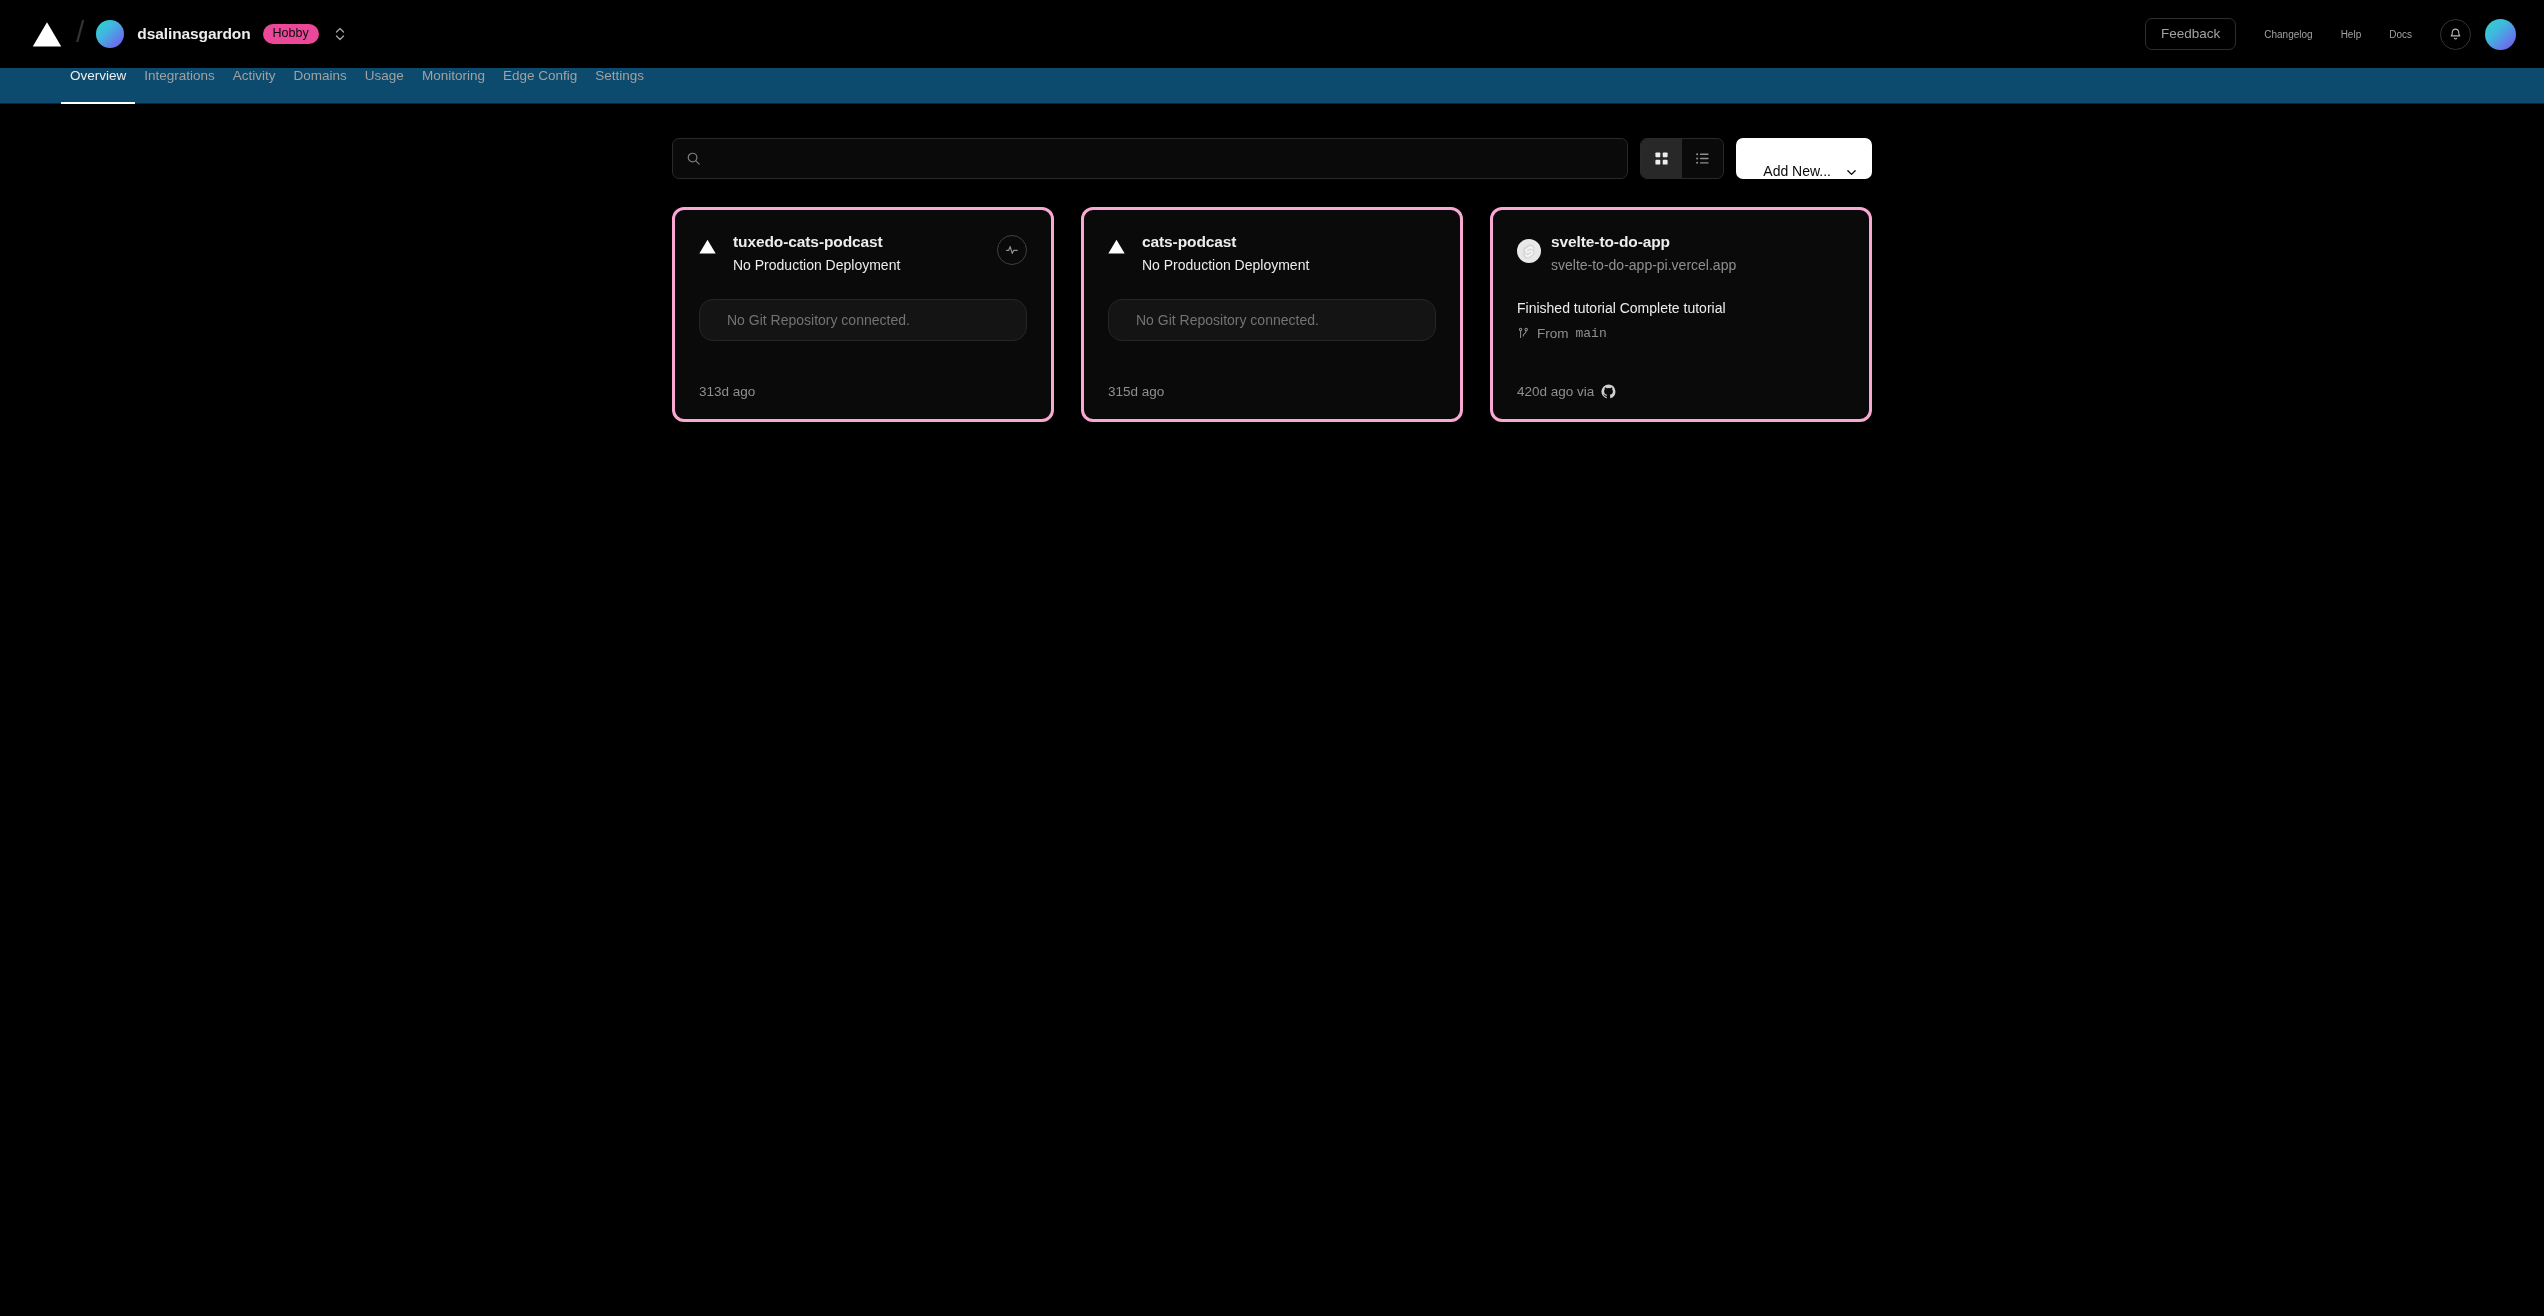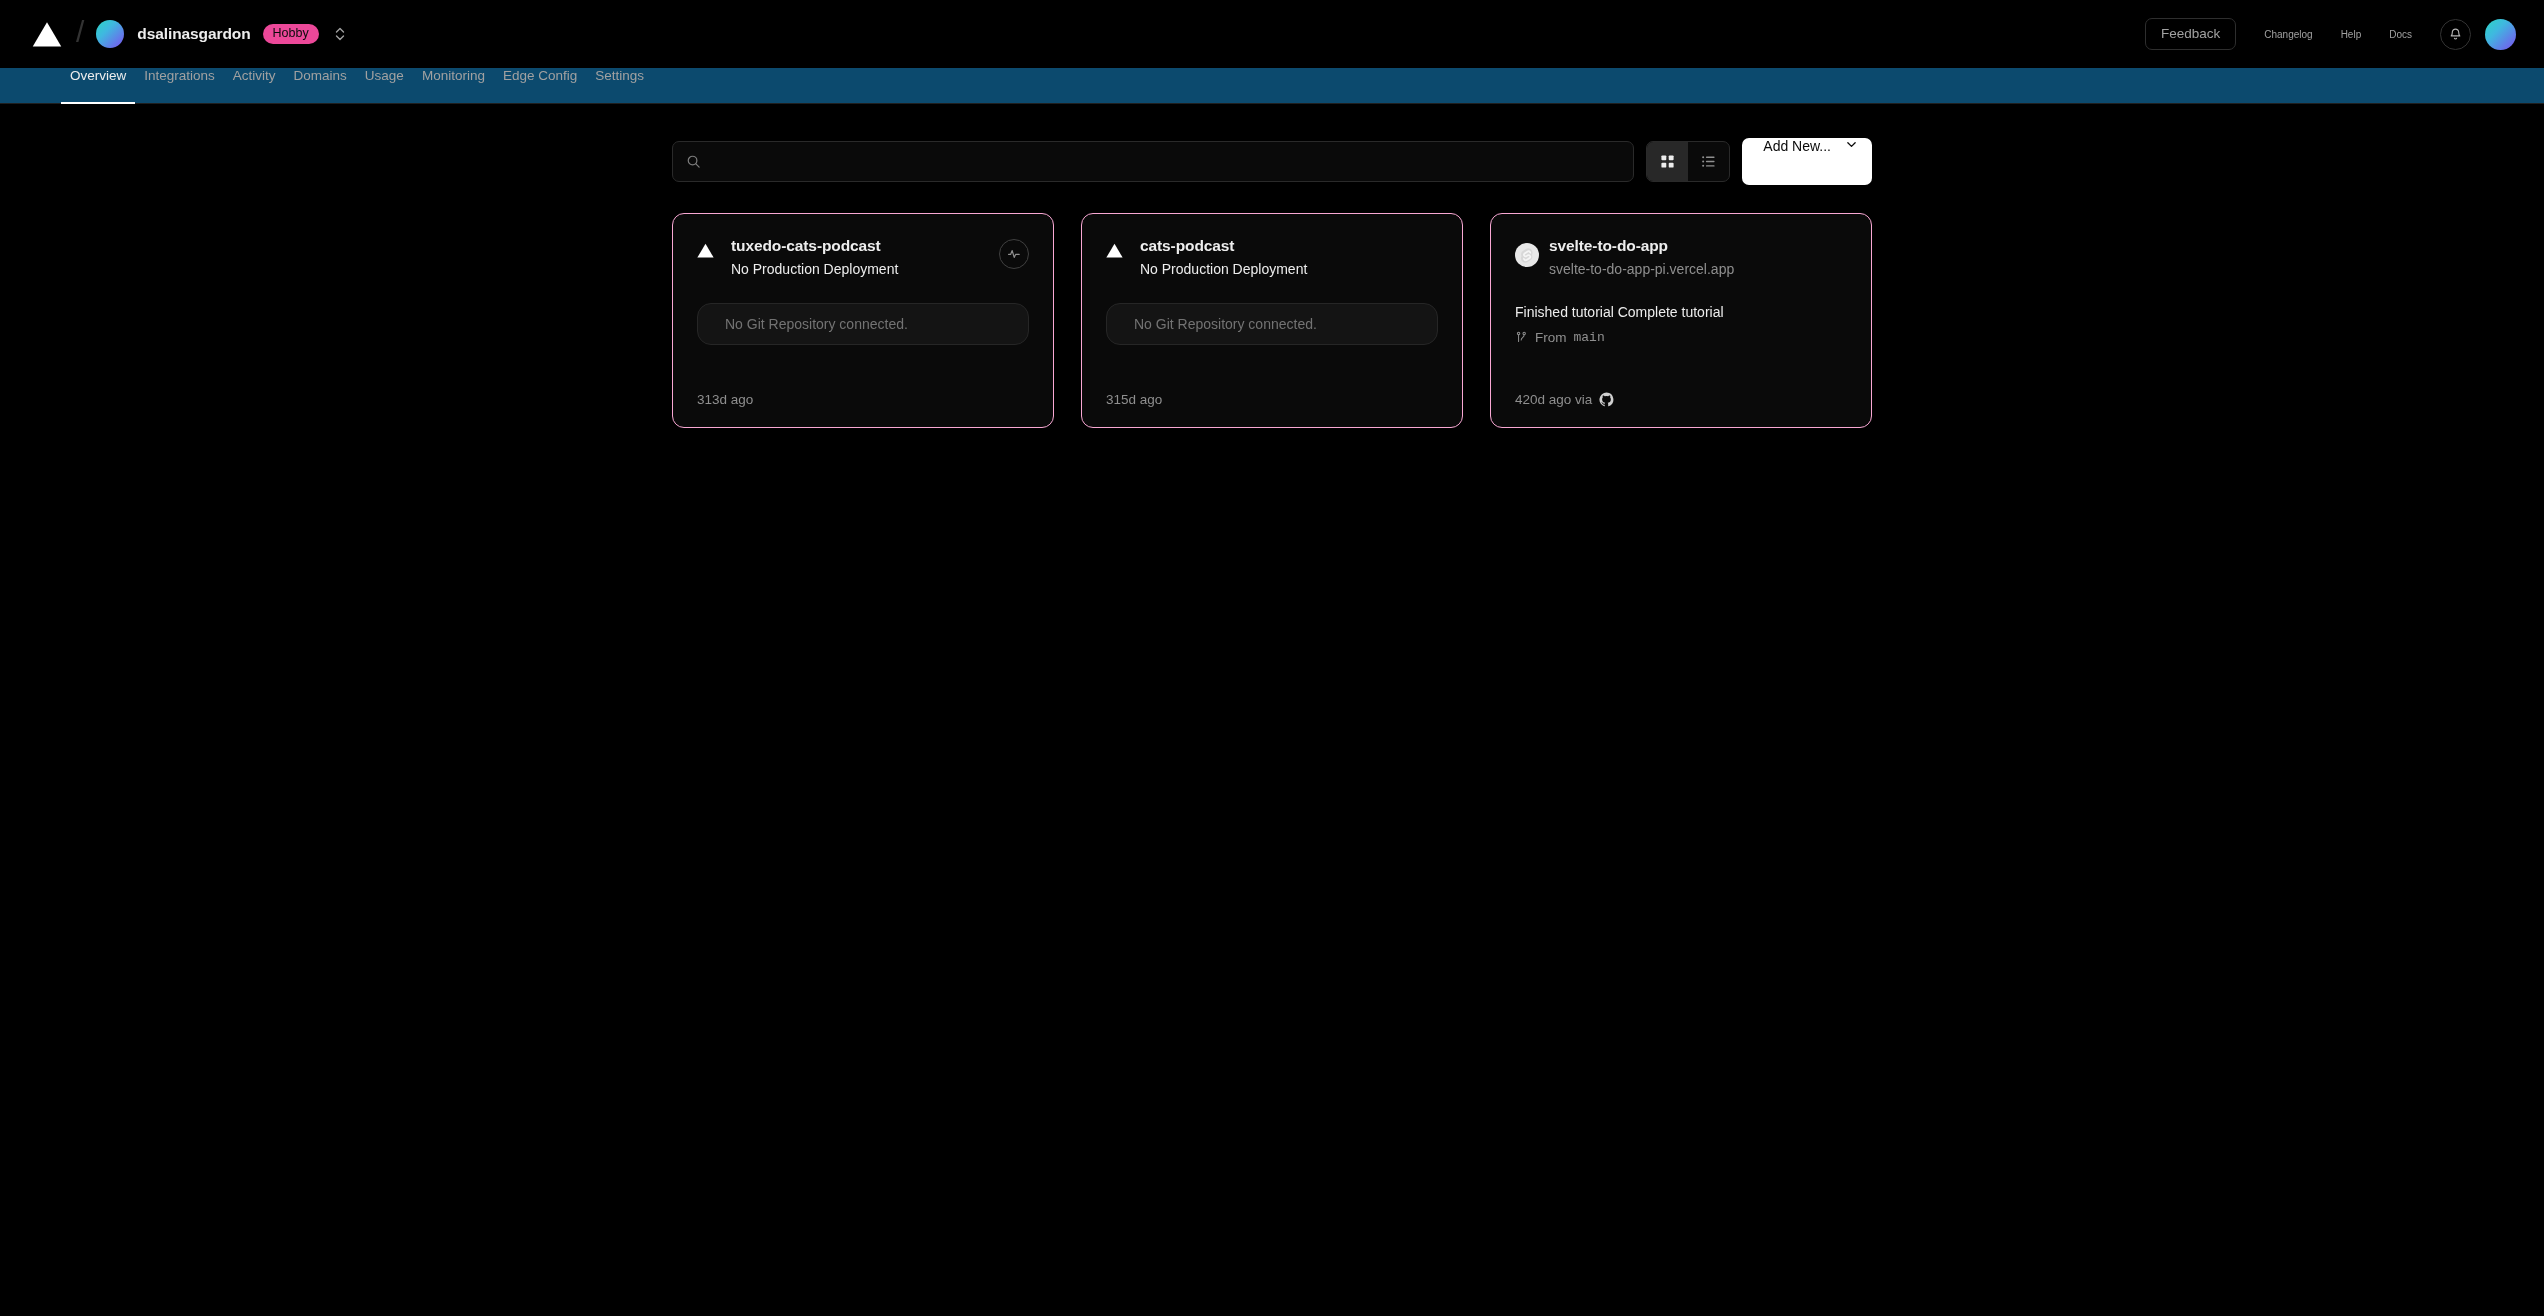--- a/index.html
+++ b/index.html
@@ -228,47 +228,47 @@
     display: flex;
     align-items: center;
     justify-content: center;
     cursor: pointer;
     background: transparent;
     border: none;
   }
   .view-btn.active { background: #282828; }
 
   .add-new-btn {
-    height: 47px;
+    height: 41px;
     background: #ffffff;
     color: #0a0a0a;
     border: none;
     border-radius: 7px;
     font-size: 14px;
     font-family: "Liberation Sans", sans-serif;
     font-weight: 400;
-    padding: 0 14px 0 21px;
-    display: flex;
-    align-items: flex-start;
+    padding: 0 14px 0 27px;
+    display: flex;
+    align-items: flex-end;
     gap: 14px;
     cursor: pointer;
   }
 
   
   .grid {
     width: 1200px;
     margin-top: 28px;
     display: grid;
     grid-template-columns: repeat(3, 1fr);
     gap: 27px;
   }
 
   .card {
     background: #0a0a0a;
-    border: 1px solid #f9a8d4;
+    border: 3px solid #f9a8d4;
     border-radius: 12px;
     padding: 22px 24px 20px 24px;
     min-height: 215px;
     display: flex;
     flex-direction: column;
     cursor: pointer;
   }
 
   .card-head {
     display: flex;

